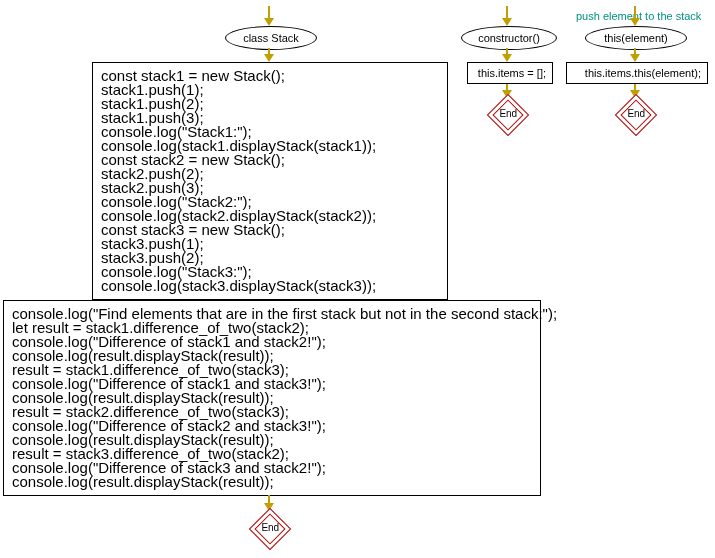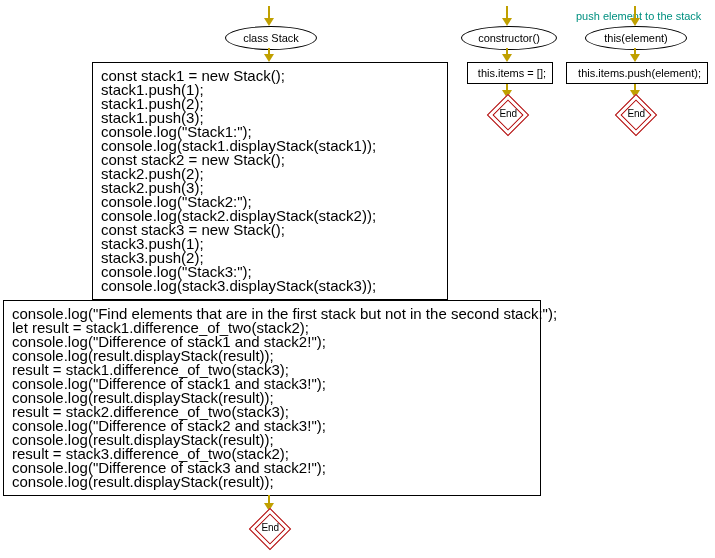--- a/index.html
+++ b/index.html
@@ -168,21 +168,21 @@
   <div class="arrow-head" style="left:630px; top:18px;"></div>
 
   <div class="ellipse" style="left:585px; top:26px; width:100px; height:22px;">
     <span>this(element)</span>
   </div>
 
   <div class="arrow-down" style="left:634px; top:48px; height:8px;"></div>
   <div class="arrow-head" style="left:630px; top:54px;"></div>
 
   <div class="rect" style="left:566px; top:62px; width:128px; height:12px;">
-    <span>this.items.push(element);</span>
+    <span>this.items.this(element);</span>
   </div>
 
   <div class="arrow-down" style="left:634px; top:84px; height:8px;"></div>
   <div class="arrow-head" style="left:630px; top:90px;"></div>
 
   <div class="end" style="left:621px; top:100px;">
     <div class="inner"></div>
     <div class="end-label">End</div>
   </div>
 

